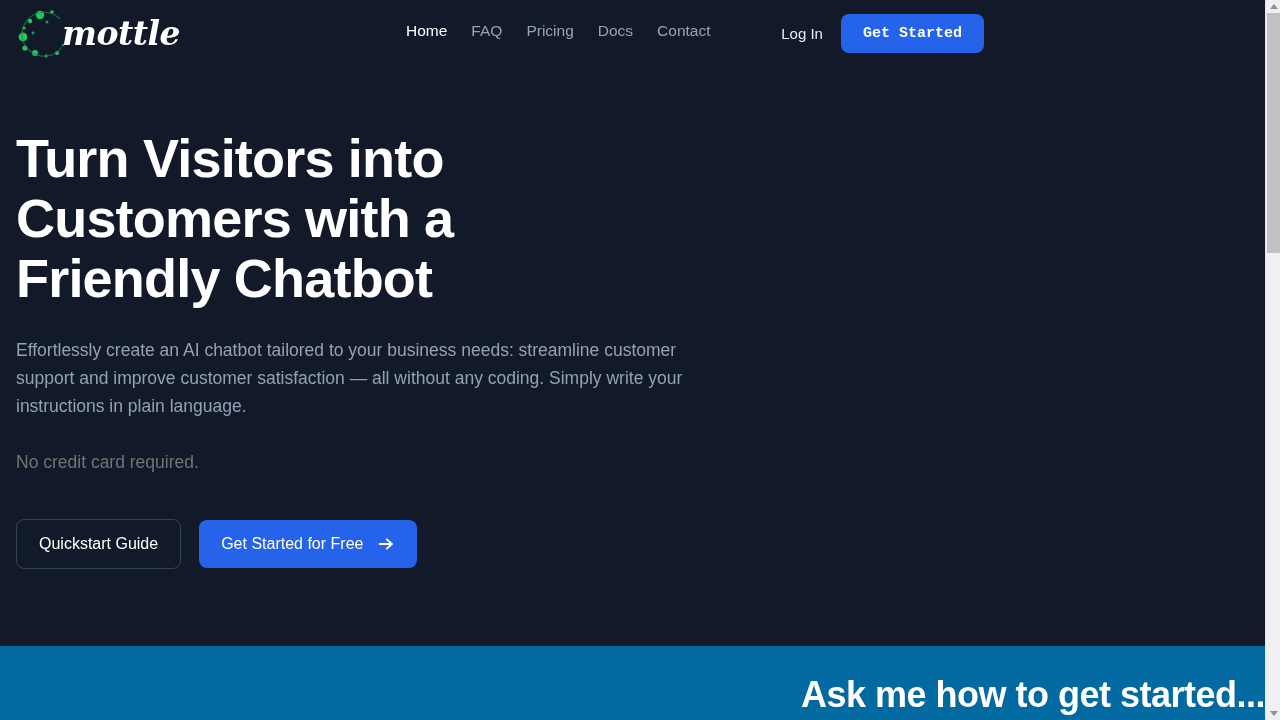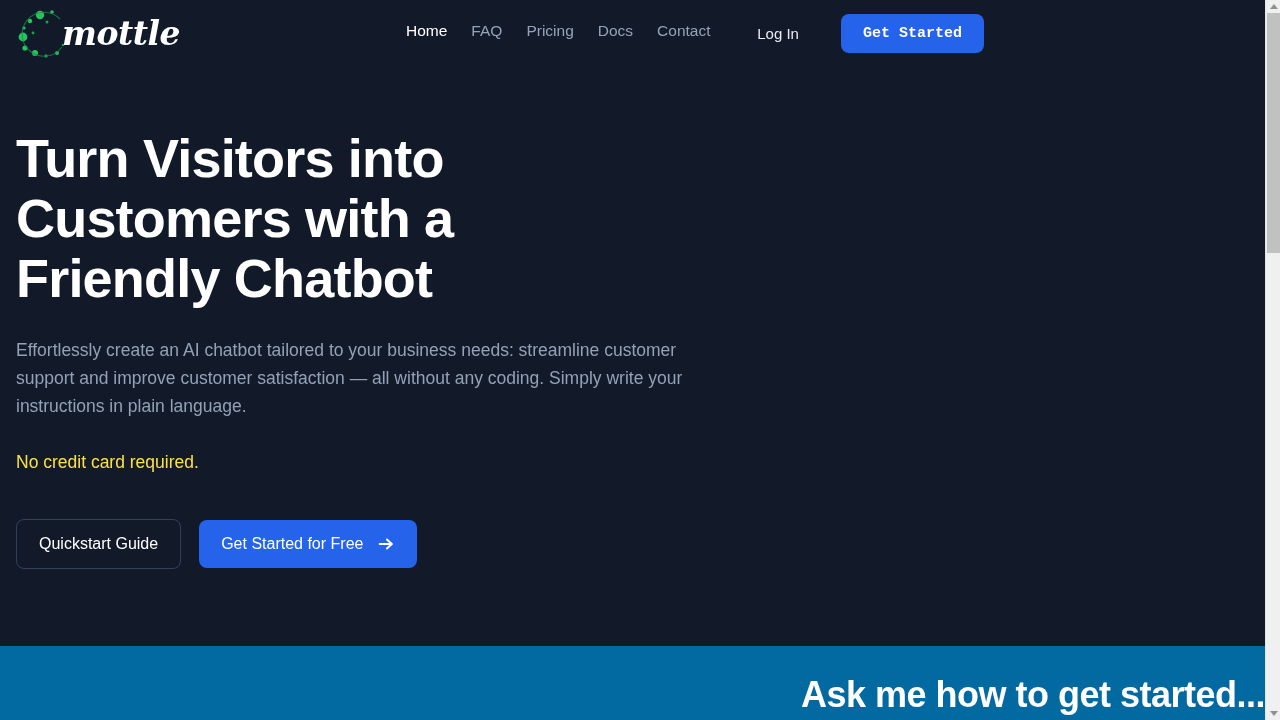--- a/index.html
+++ b/index.html
@@ -49,21 +49,21 @@
     font-size:15.5px;
     color:#94a3b8;
     text-decoration:none;
     padding:0 24px 0 0;
     white-space:nowrap;
   }
   .nav a:first-child { padding-left:0; }
   .nav a.active { color:#ffffff; }
   .auth {
     position:absolute; right:32px; top:14px;
-    display:flex; align-items:center; gap:42px;
+    display:flex; align-items:center; gap:18px;
   }
   .login-link {
     font-size:15px; color:#e8edf4; text-decoration:none;
     white-space:nowrap;
   }
   .btn-primary-sm {
     background:#2563eb; color:#fff;
     border:none; border-radius:8px;
     font-size:15px; font-weight:600;
     padding:11px 22px;
@@ -85,21 +85,21 @@
   .subtitle {
     margin-top:28px;
     font-size:17.5px;
     line-height:28px;
     color:#93a1b5;
     max-width:680px;
   }
   .nocard {
     margin-top:32px;
     font-size:17.5px;
-    color:#fde047;
+    color:#737373;
   }
   .cta-row {
     margin-top:46px;
     display:flex; align-items:center; gap:18px;
   }
   .btn-outline {
     background:transparent;
     border:1px solid #31415a;
     border-radius:8px;
     color:#ffffff;

